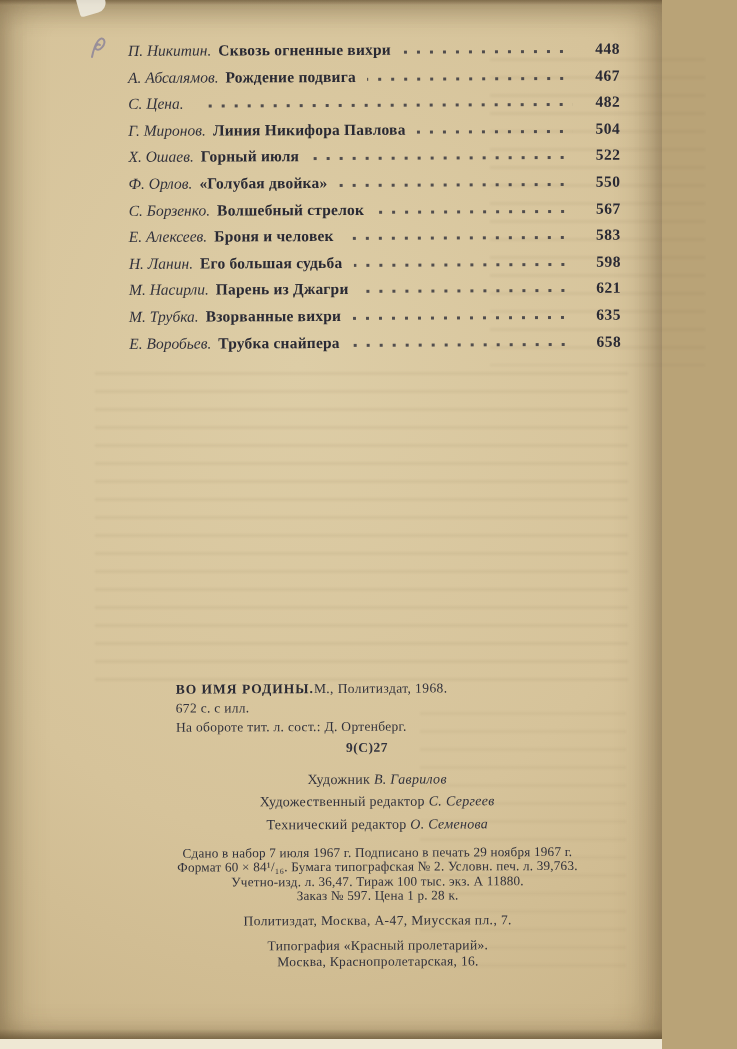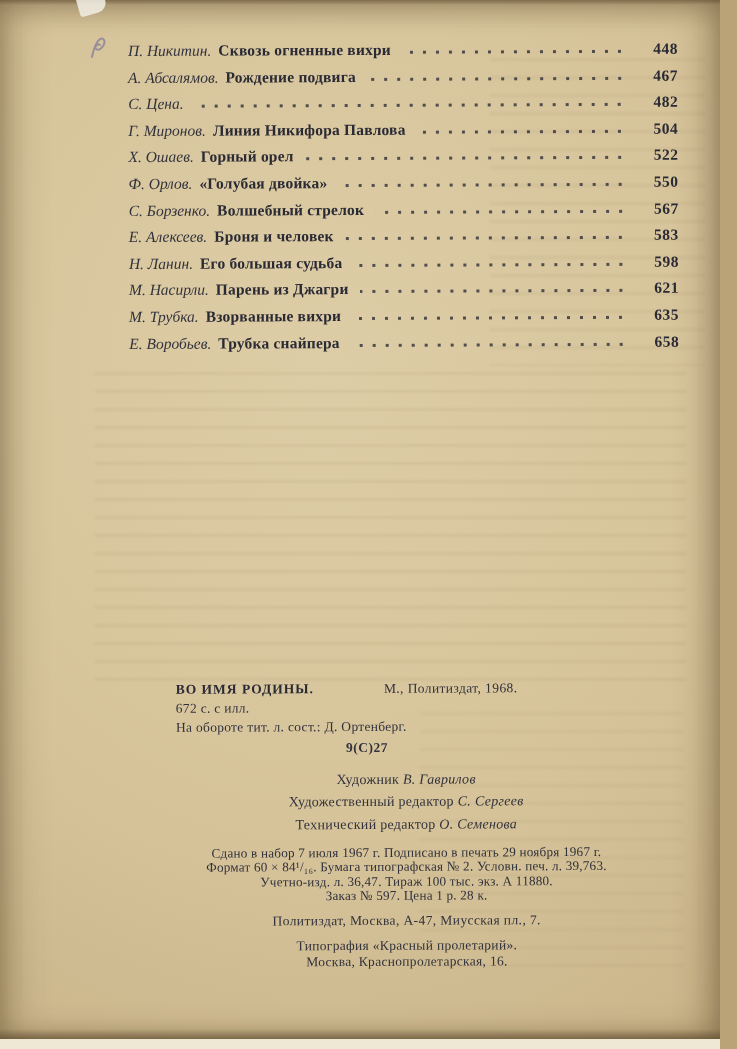--- a/index.html
+++ b/index.html
@@ -2,21 +2,21 @@
 <html><head>
 <meta charset="utf-8">
 <style>
   html,body{margin:0;padding:0;}
   body{
     width:737px;height:1049px;overflow:hidden;
     background:#b9a377;
     font-family:"Liberation Serif", serif;
   }
   .page{
-    position:relative;width:720px;height:1049px;
+    position:relative;width:662px;height:1049px;
     background:
       radial-gradient(120% 90% at 45% 35%, #ddcda6 0%, #d6c39a 50%, #ccb78c 78%, #bda675 100%);
     box-shadow:
       inset 0 14px 22px rgba(90,70,40,.25),
       inset 0 -18px 26px rgba(90,70,40,.28),
       inset 22px 0 30px rgba(90,70,40,.16),
       inset -20px 0 28px rgba(90,70,40,.22);
     color:#32323c;
   }
   .top-edge{position:absolute;top:0;left:0;right:0;height:5px;
@@ -50,21 +50,21 @@
   .dot-leader{flex:1 1 auto;align-self:flex-end;height:5px;margin:0 14px 3px 11px;
     background-image:radial-gradient(circle at 2.5px 2.5px, rgba(45,45,56,.8) 1.4px, transparent 1.8px);
     background-size:13px 5px;background-repeat:repeat-x;background-position:right bottom;}
   .toc-pagenum{font-weight:700;width:34px;text-align:right;letter-spacing:.5px;color:#2a2a34;}
 
   
   .colophon{margin-top:328px;font-size:13.5px;line-height:19px;}
   .col-block{margin-left:45px;}
   .col-line1{display:flex;align-items:baseline;}
   .col-title{font-weight:700;letter-spacing:1px;color:#2a2a34;}
-  .col-imprint{margin-left:70px;letter-spacing:.4px;}
+  .col-imprint{letter-spacing:.4px;}
   .col-pages{letter-spacing:.3px;}
   .col-editor{letter-spacing:.3px;}
   .col-code{margin-left:170px;margin-top:2px;font-weight:700;letter-spacing:.5px;}
 
   .credits{text-align:center;margin-top:12px;font-size:14px;line-height:22.5px;letter-spacing:.3px;}
   .credit-name{font-style:italic;text-align:center;}
 
   .print-info{text-align:center;margin-top:10px;font-size:13.2px;line-height:14.3px;letter-spacing:.2px;}
   .publisher-line{text-align:center;margin-top:8px;font-size:13.5px;letter-spacing:.4px;}
   .printer-block{text-align:center;margin-top:8px;font-size:13.5px;line-height:15.5px;letter-spacing:.3px;}
@@ -108,21 +108,21 @@
 
   <div class="toc-row">
     <span class="toc-author">Г. Миронов.</span>
     <span class="toc-title">Линия Никифора Павлова</span>
     <span class="dot-leader"></span>
     <span class="toc-pagenum">504</span>
   </div>
 
   <div class="toc-row">
     <span class="toc-author">Х. Ошаев.</span>
-    <span class="toc-title">Горный орел</span>
+    <span class="toc-title">Горный июля</span>
     <span class="dot-leader"></span>
     <span class="toc-pagenum">522</span>
   </div>
 
   <div class="toc-row">
     <span class="toc-author">Ф. Орлов.</span>
     <span class="toc-title">«Голубая двойка»</span>
     <span class="dot-leader"></span>
     <span class="toc-pagenum">550</span>
   </div>

